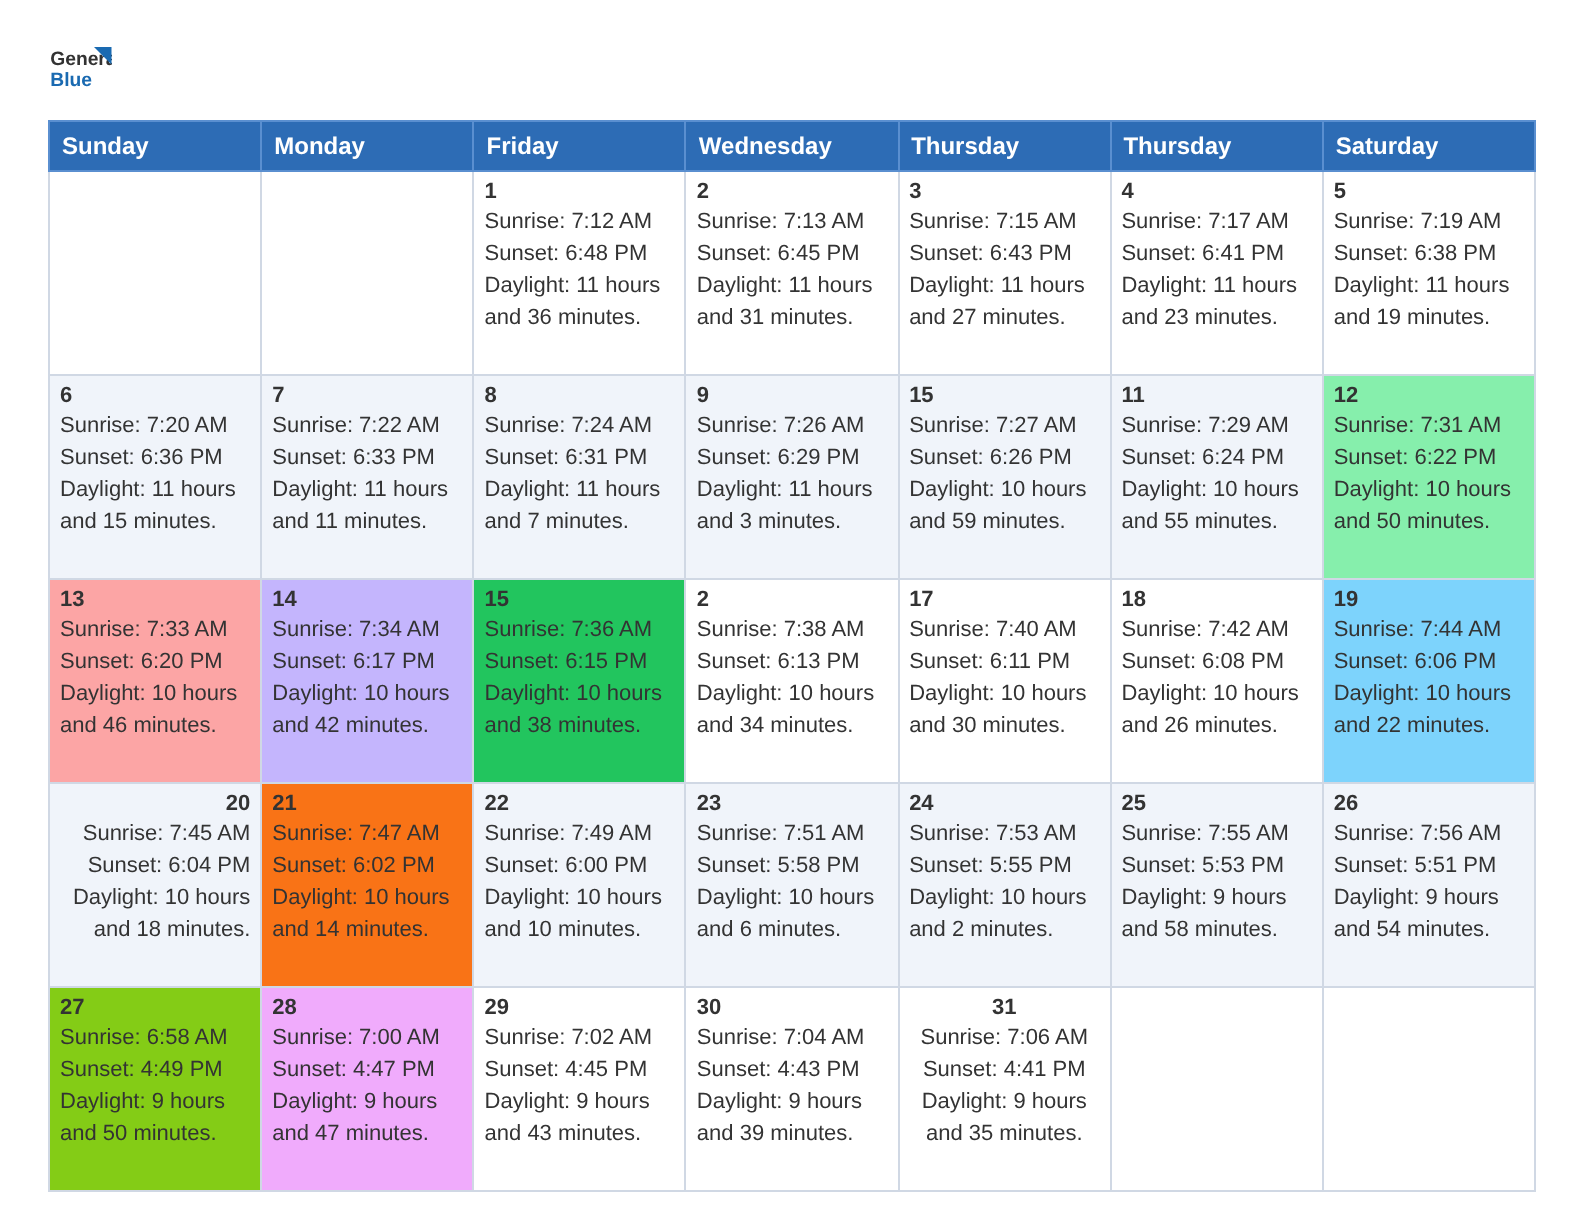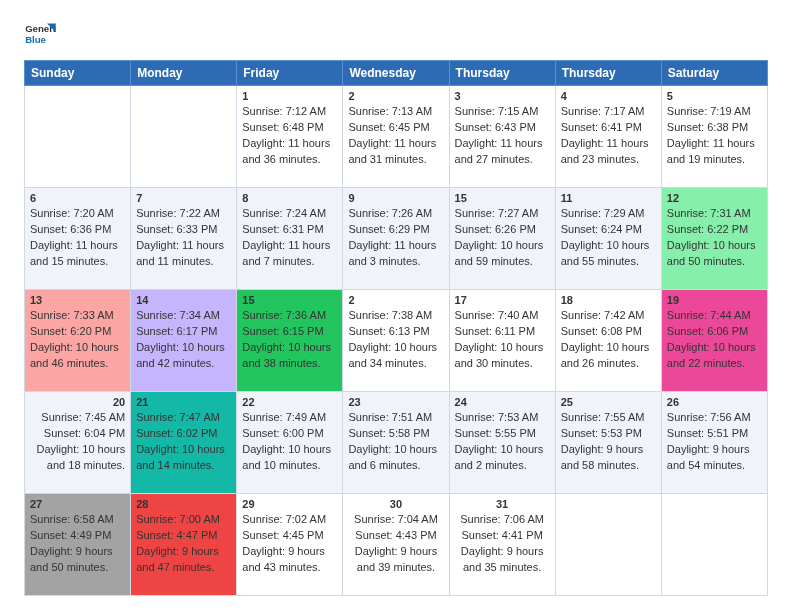--- a/index.html
+++ b/index.html
@@ -195,31 +195,31 @@
 <div class="day-info">Sunrise: 7:38 AM<br>Sunset: 6:13 PM<br>Daylight: 10 hours and 34 minutes.</div>
           </td>
           <td style="background: rgb(255, 255, 255);">
             <span class="day-number">17</span>
 <div class="day-info">Sunrise: 7:40 AM<br>Sunset: 6:11 PM<br>Daylight: 10 hours and 30 minutes.</div>
           </td>
           <td style="background: rgb(255, 255, 255);">
             <span class="day-number">18</span>
 <div class="day-info">Sunrise: 7:42 AM<br>Sunset: 6:08 PM<br>Daylight: 10 hours and 26 minutes.</div>
           </td>
-          <td style="background: #ec4899;">
+          <td style="background: #7dd3fc;">
             <span class="day-number">19</span>
 <div class="day-info">Sunrise: 7:44 AM<br>Sunset: 6:06 PM<br>Daylight: 10 hours and 22 minutes.</div>
           </td>
         </tr>
         <tr>
           <td style="background: rgb(240, 244, 250); text-align: right;">
             <span class="day-number">20</span>
 <div class="day-info">Sunrise: 7:45 AM<br>Sunset: 6:04 PM<br>Daylight: 10 hours and 18 minutes.</div>
           </td>
-          <td style="background: #14b8a6;">
+          <td style="background: #f97316;">
             <span class="day-number">21</span>
 <div class="day-info">Sunrise: 7:47 AM<br>Sunset: 6:02 PM<br>Daylight: 10 hours and 14 minutes.</div>
           </td>
           <td style="background: rgb(240, 244, 250);">
             <span class="day-number">22</span>
 <div class="day-info">Sunrise: 7:49 AM<br>Sunset: 6:00 PM<br>Daylight: 10 hours and 10 minutes.</div>
           </td>
           <td style="background: rgb(240, 244, 250);">
             <span class="day-number">23</span>
 <div class="day-info">Sunrise: 7:51 AM<br>Sunset: 5:58 PM<br>Daylight: 10 hours and 6 minutes.</div>
@@ -231,33 +231,33 @@
           <td style="background: rgb(240, 244, 250);">
             <span class="day-number">25</span>
 <div class="day-info">Sunrise: 7:55 AM<br>Sunset: 5:53 PM<br>Daylight: 9 hours and 58 minutes.</div>
           </td>
           <td style="background: rgb(240, 244, 250);">
             <span class="day-number">26</span>
 <div class="day-info">Sunrise: 7:56 AM<br>Sunset: 5:51 PM<br>Daylight: 9 hours and 54 minutes.</div>
           </td>
         </tr>
         <tr>
-          <td style="background: #a3a3a3; margin-top: 32px;">
+          <td style="background: #84cc16; margin-top: 32px;">
             <span class="day-number">27</span>
 <div class="day-info">Sunrise: 6:58 AM<br>Sunset: 4:49 PM<br>Daylight: 9 hours and 50 minutes.</div>
           </td>
-          <td style="background: #ef4444;">
+          <td style="background: #f0abfc;">
             <span class="day-number">28</span>
 <div class="day-info">Sunrise: 7:00 AM<br>Sunset: 4:47 PM<br>Daylight: 9 hours and 47 minutes.</div>
           </td>
           <td style="background: rgb(255, 255, 255);">
             <span class="day-number">29</span>
 <div class="day-info">Sunrise: 7:02 AM<br>Sunset: 4:45 PM<br>Daylight: 9 hours and 43 minutes.</div>
           </td>
-          <td style="background: rgb(255, 255, 255); text-align: center;">
+          <td style="background: rgb(255, 255, 255);">
             <span class="day-number">30</span>
 <div class="day-info">Sunrise: 7:04 AM<br>Sunset: 4:43 PM<br>Daylight: 9 hours and 39 minutes.</div>
           </td>
           <td style="background: rgb(255, 255, 255); text-align: center;">
             <span class="day-number">31</span>
 <div class="day-info">Sunrise: 7:06 AM<br>Sunset: 4:41 PM<br>Daylight: 9 hours and 35 minutes.</div>
           </td>
           <td class="empty-cell"></td>
           <td class="empty-cell"></td>
         </tr>

